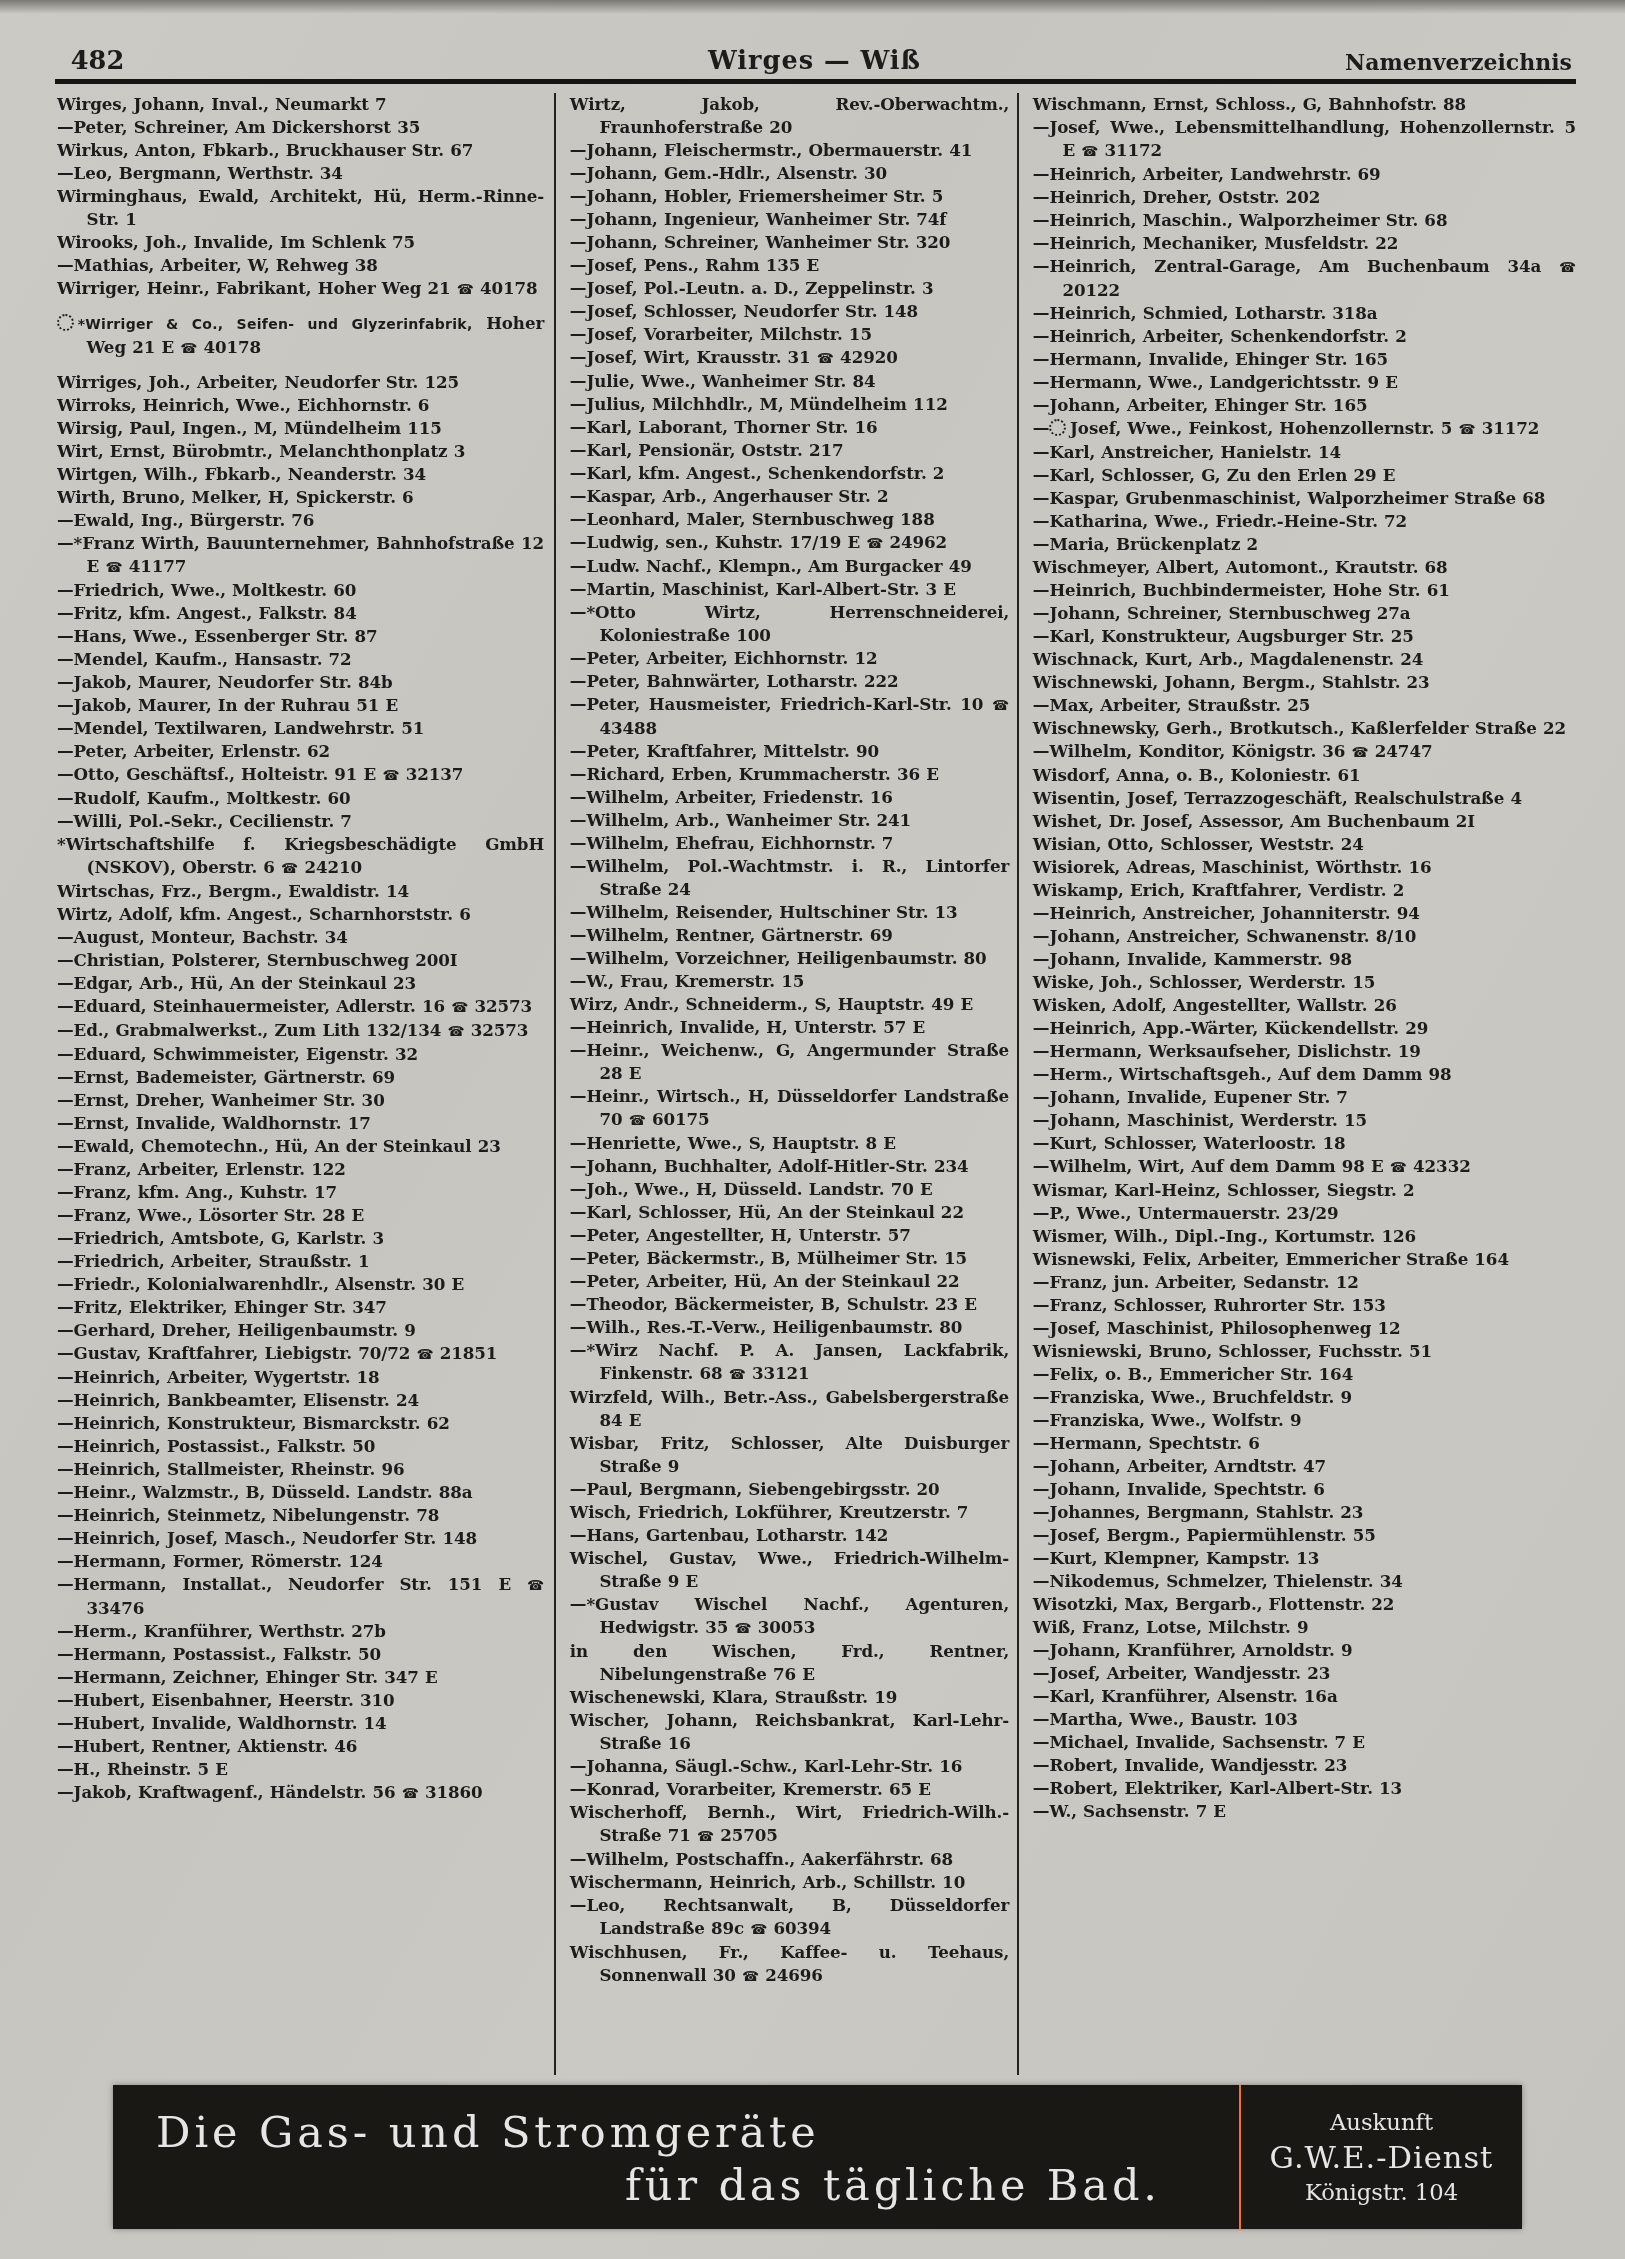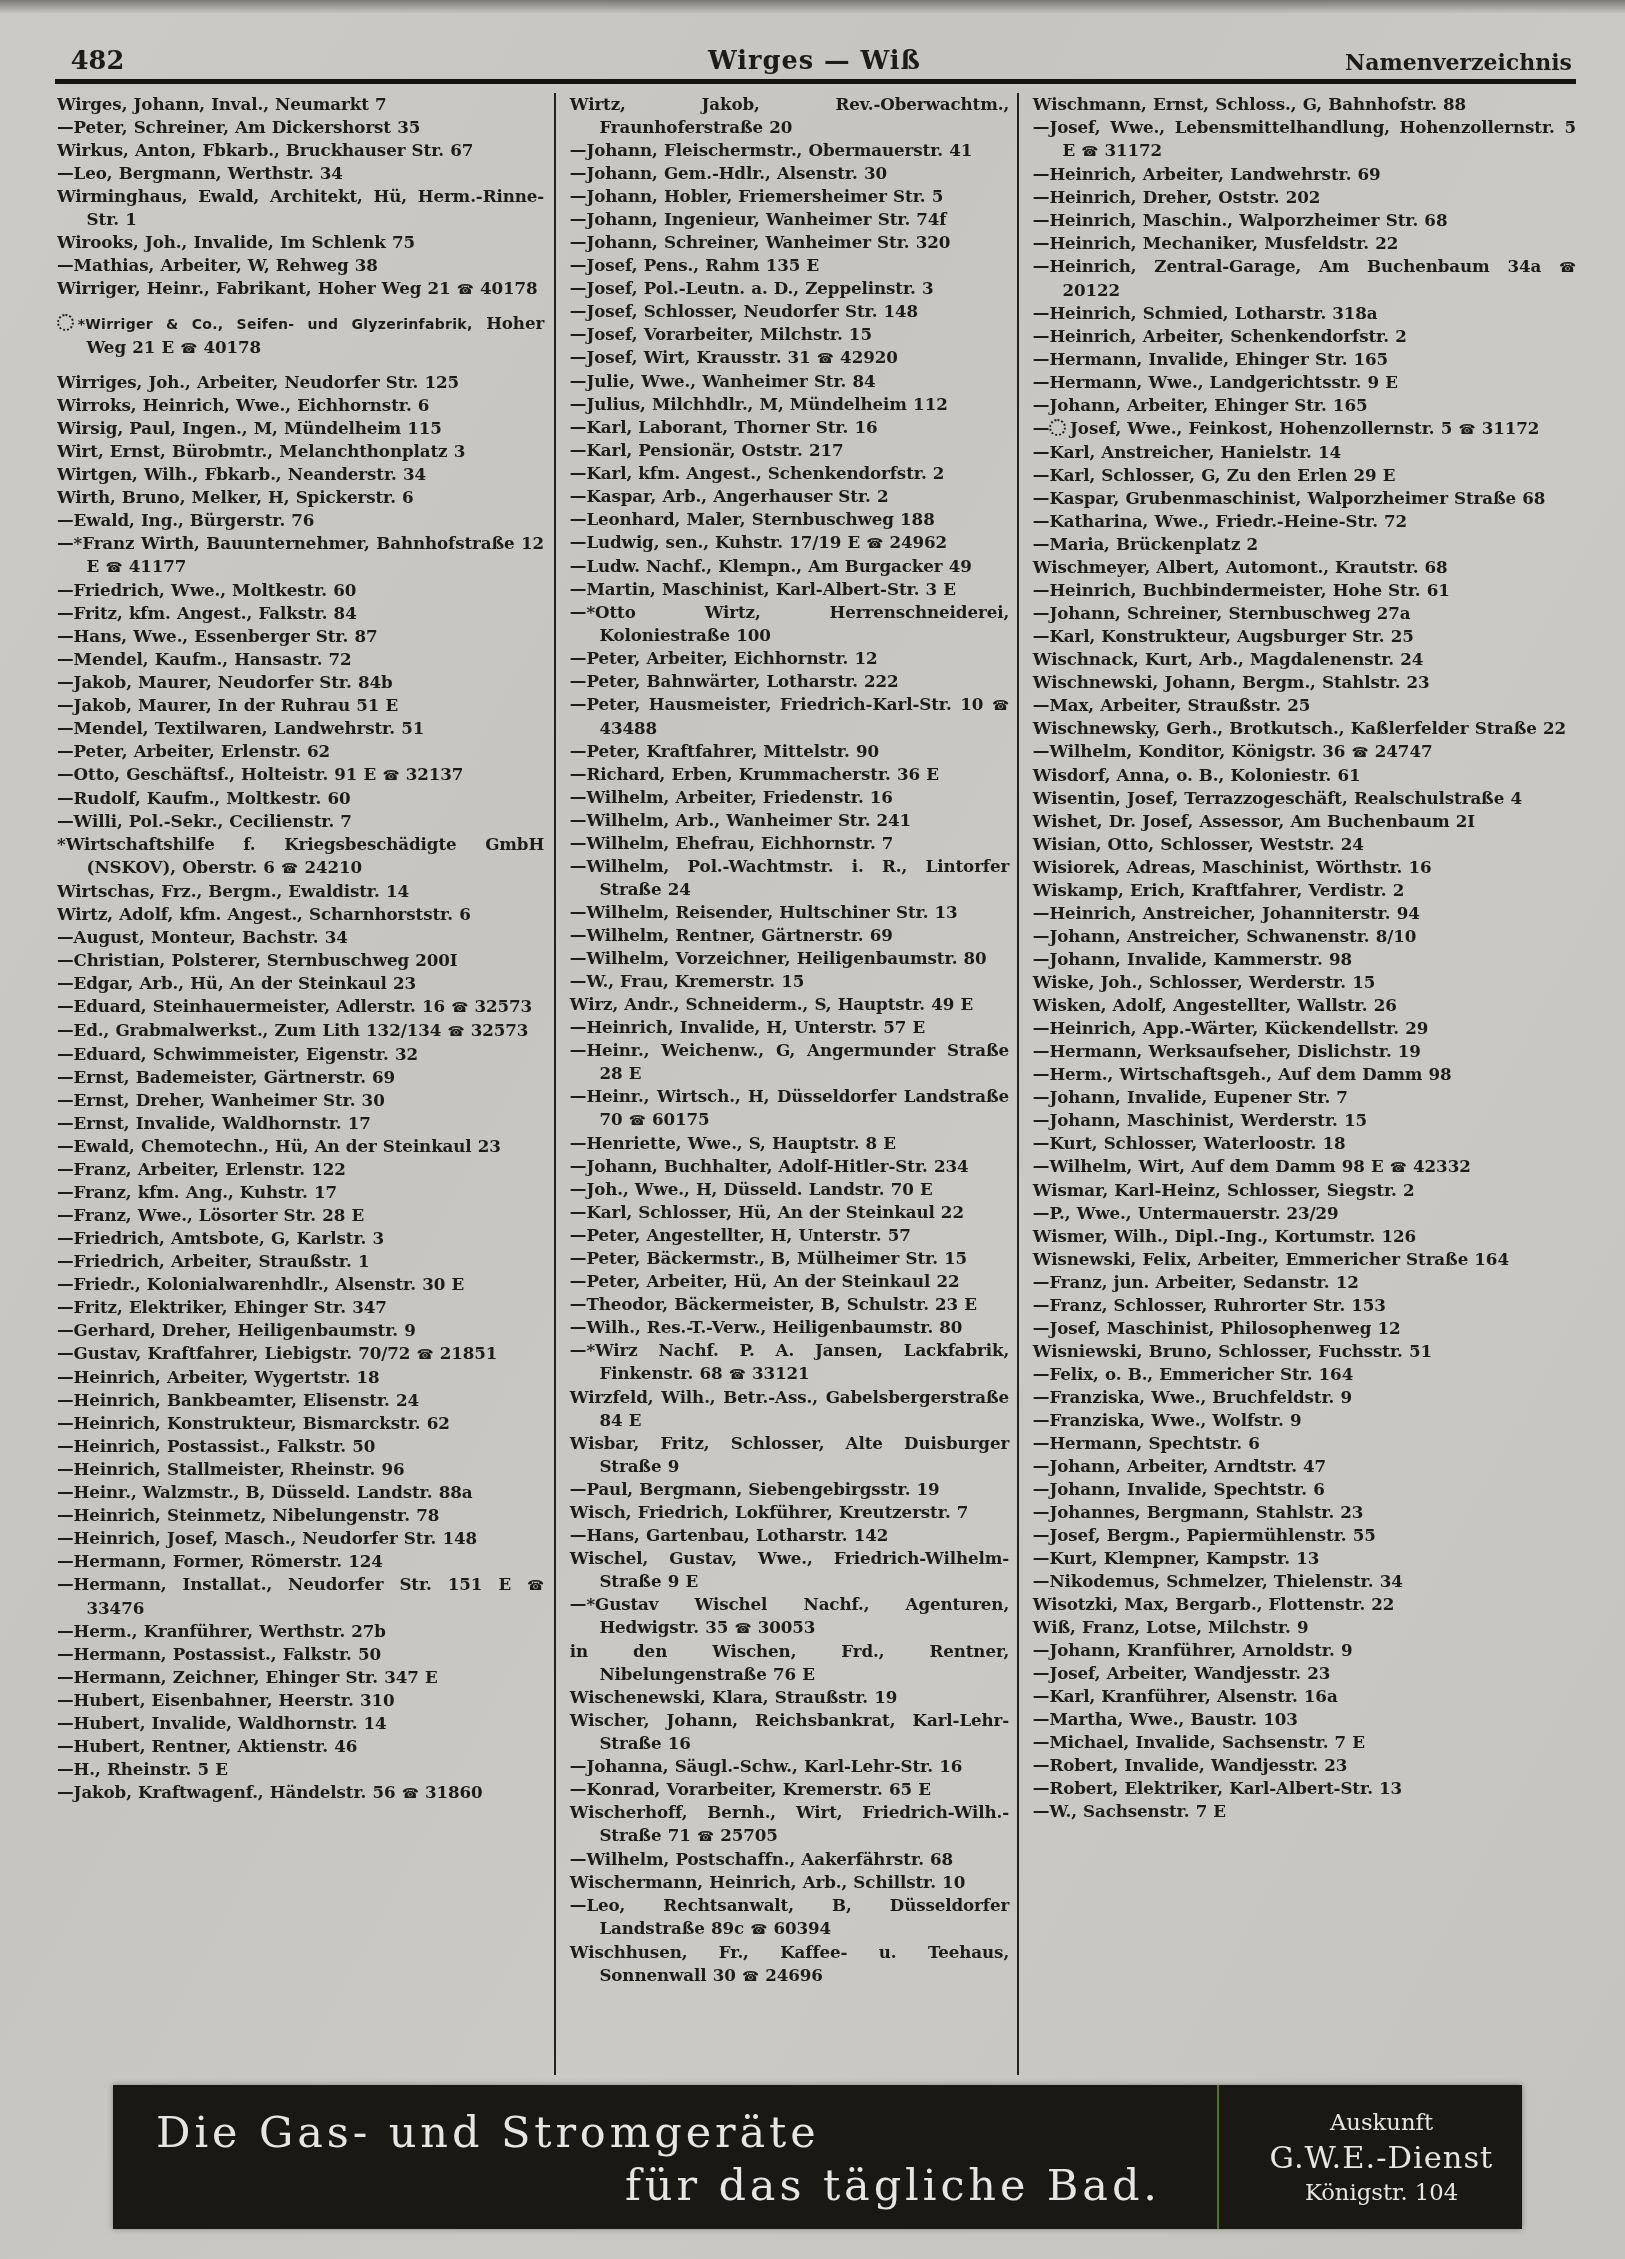--- a/index.html
+++ b/index.html
@@ -29,22 +29,22 @@
   .wreath{display:inline-block;width:12.8px;height:12.8px;border:2px dotted #1d1c1a;border-radius:50%;
           margin-right:3.9px;vertical-align:-2px;}
   .ph{font-family:"DejaVu Sans","Liberation Sans",sans-serif;font-size:13.8px;}
   b.eig{font-weight:900;}
   
   .ad{position:absolute;left:113px;top:2085px;width:1409px;height:144px;background:#191815;
       color:#e5e5e5;display:flex;box-shadow:0 0 5.9px rgba(0,0,0,.35);}
   .ad-left{flex:1;position:relative;}
   .ad-line1{position:absolute;left:43px;top:21.7px;font-size:43px;letter-spacing:3.9px;font-weight:400;}
   .ad-line2{position:absolute;left:512px;top:75px;font-size:43px;letter-spacing:3.9px;font-weight:400;}
-  .ad-right{width:281px;border-left:2px solid #4d7c0f;display:flex;flex-direction:column;
-            justify-content:center;align-items:center;gap:4.9px;padding-left:22px;}
+  .ad-right{width:281px;border-left:2px solid #f97316;display:flex;flex-direction:column;
+            justify-content:center;align-items:center;gap:4.9px;}
   .ad-info-label{font-size:22.7px;}
   .ad-info-name{font-size:30.5px;letter-spacing:1px;}
   .ad-info-addr{font-size:22.7px;}
 </style>
 </head>
 <body>
 
 <div class="page">
 
   <div class="header">
@@ -170,21 +170,21 @@
         <p class="entry">—Joh., Wwe., H, Düsseld. Landstr. 70 <b class="eig">E</b></p>
         <p class="entry">—Karl, Schlosser, Hü, An der Steinkaul 22</p>
         <p class="entry">—Peter, Angestellter, H, Unterstr. 57</p>
         <p class="entry">—Peter, Bäckermstr., B, Mülheimer Str. 15</p>
         <p class="entry">—Peter, Arbeiter, Hü, An der Steinkaul 22</p>
         <p class="entry">—Theodor, Bäckermeister, B, Schulstr. 23 <b class="eig">E</b></p>
         <p class="entry">—Wilh., Res.-T.-Verw., Heiligenbaumstr. 80</p>
         <p class="entry">—<b class="fb">*Wirz Nachf. P. A. Jansen,</b> Lackfabrik, Finkenstr. 68 <span class="ph">☎</span> 33121</p>
         <p class="entry">Wirzfeld, Wilh., Betr.-Ass., Gabelsbergerstraße 84 <b class="eig">E</b></p>
         <p class="entry">Wisbar, Fritz, Schlosser, Alte Duisburger Straße 9</p>
-        <p class="entry">—Paul, Bergmann, Siebengebirgsstr. 19</p>
+        <p class="entry">—Paul, Bergmann, Siebengebirgsstr. 20</p>
         <p class="entry">Wisch, Friedrich, Lokführer, Kreutzerstr. 7</p>
         <p class="entry">—Hans, Gartenbau, Lotharstr. 142</p>
         <p class="entry">Wischel, Gustav, Wwe., Friedrich-Wilhelm-Straße 9 <b class="eig">E</b></p>
         <p class="entry">—<b class="fb">*Gustav Wischel Nachf.,</b> Agenturen, Hedwigstr. 35 <span class="ph">☎</span> 30053</p>
         <p class="entry">in den Wischen, Frd., Rentner, Nibelungenstraße 76 <b class="eig">E</b></p>
         <p class="entry">Wischenewski, Klara, Straußstr. 19</p>
         <p class="entry">Wischer, Johann, Reichsbankrat, Karl-Lehr-Straße 16</p>
         <p class="entry">—Johanna, Säugl.-Schw., Karl-Lehr-Str. 16</p>
         <p class="entry">—Konrad, Vorarbeiter, Kremerstr. 65 <b class="eig">E</b></p>
         <p class="entry">Wischerhoff, Bernh., Wirt, Friedrich-Wilh.-Straße 71 <span class="ph">☎</span> 25705</p>

